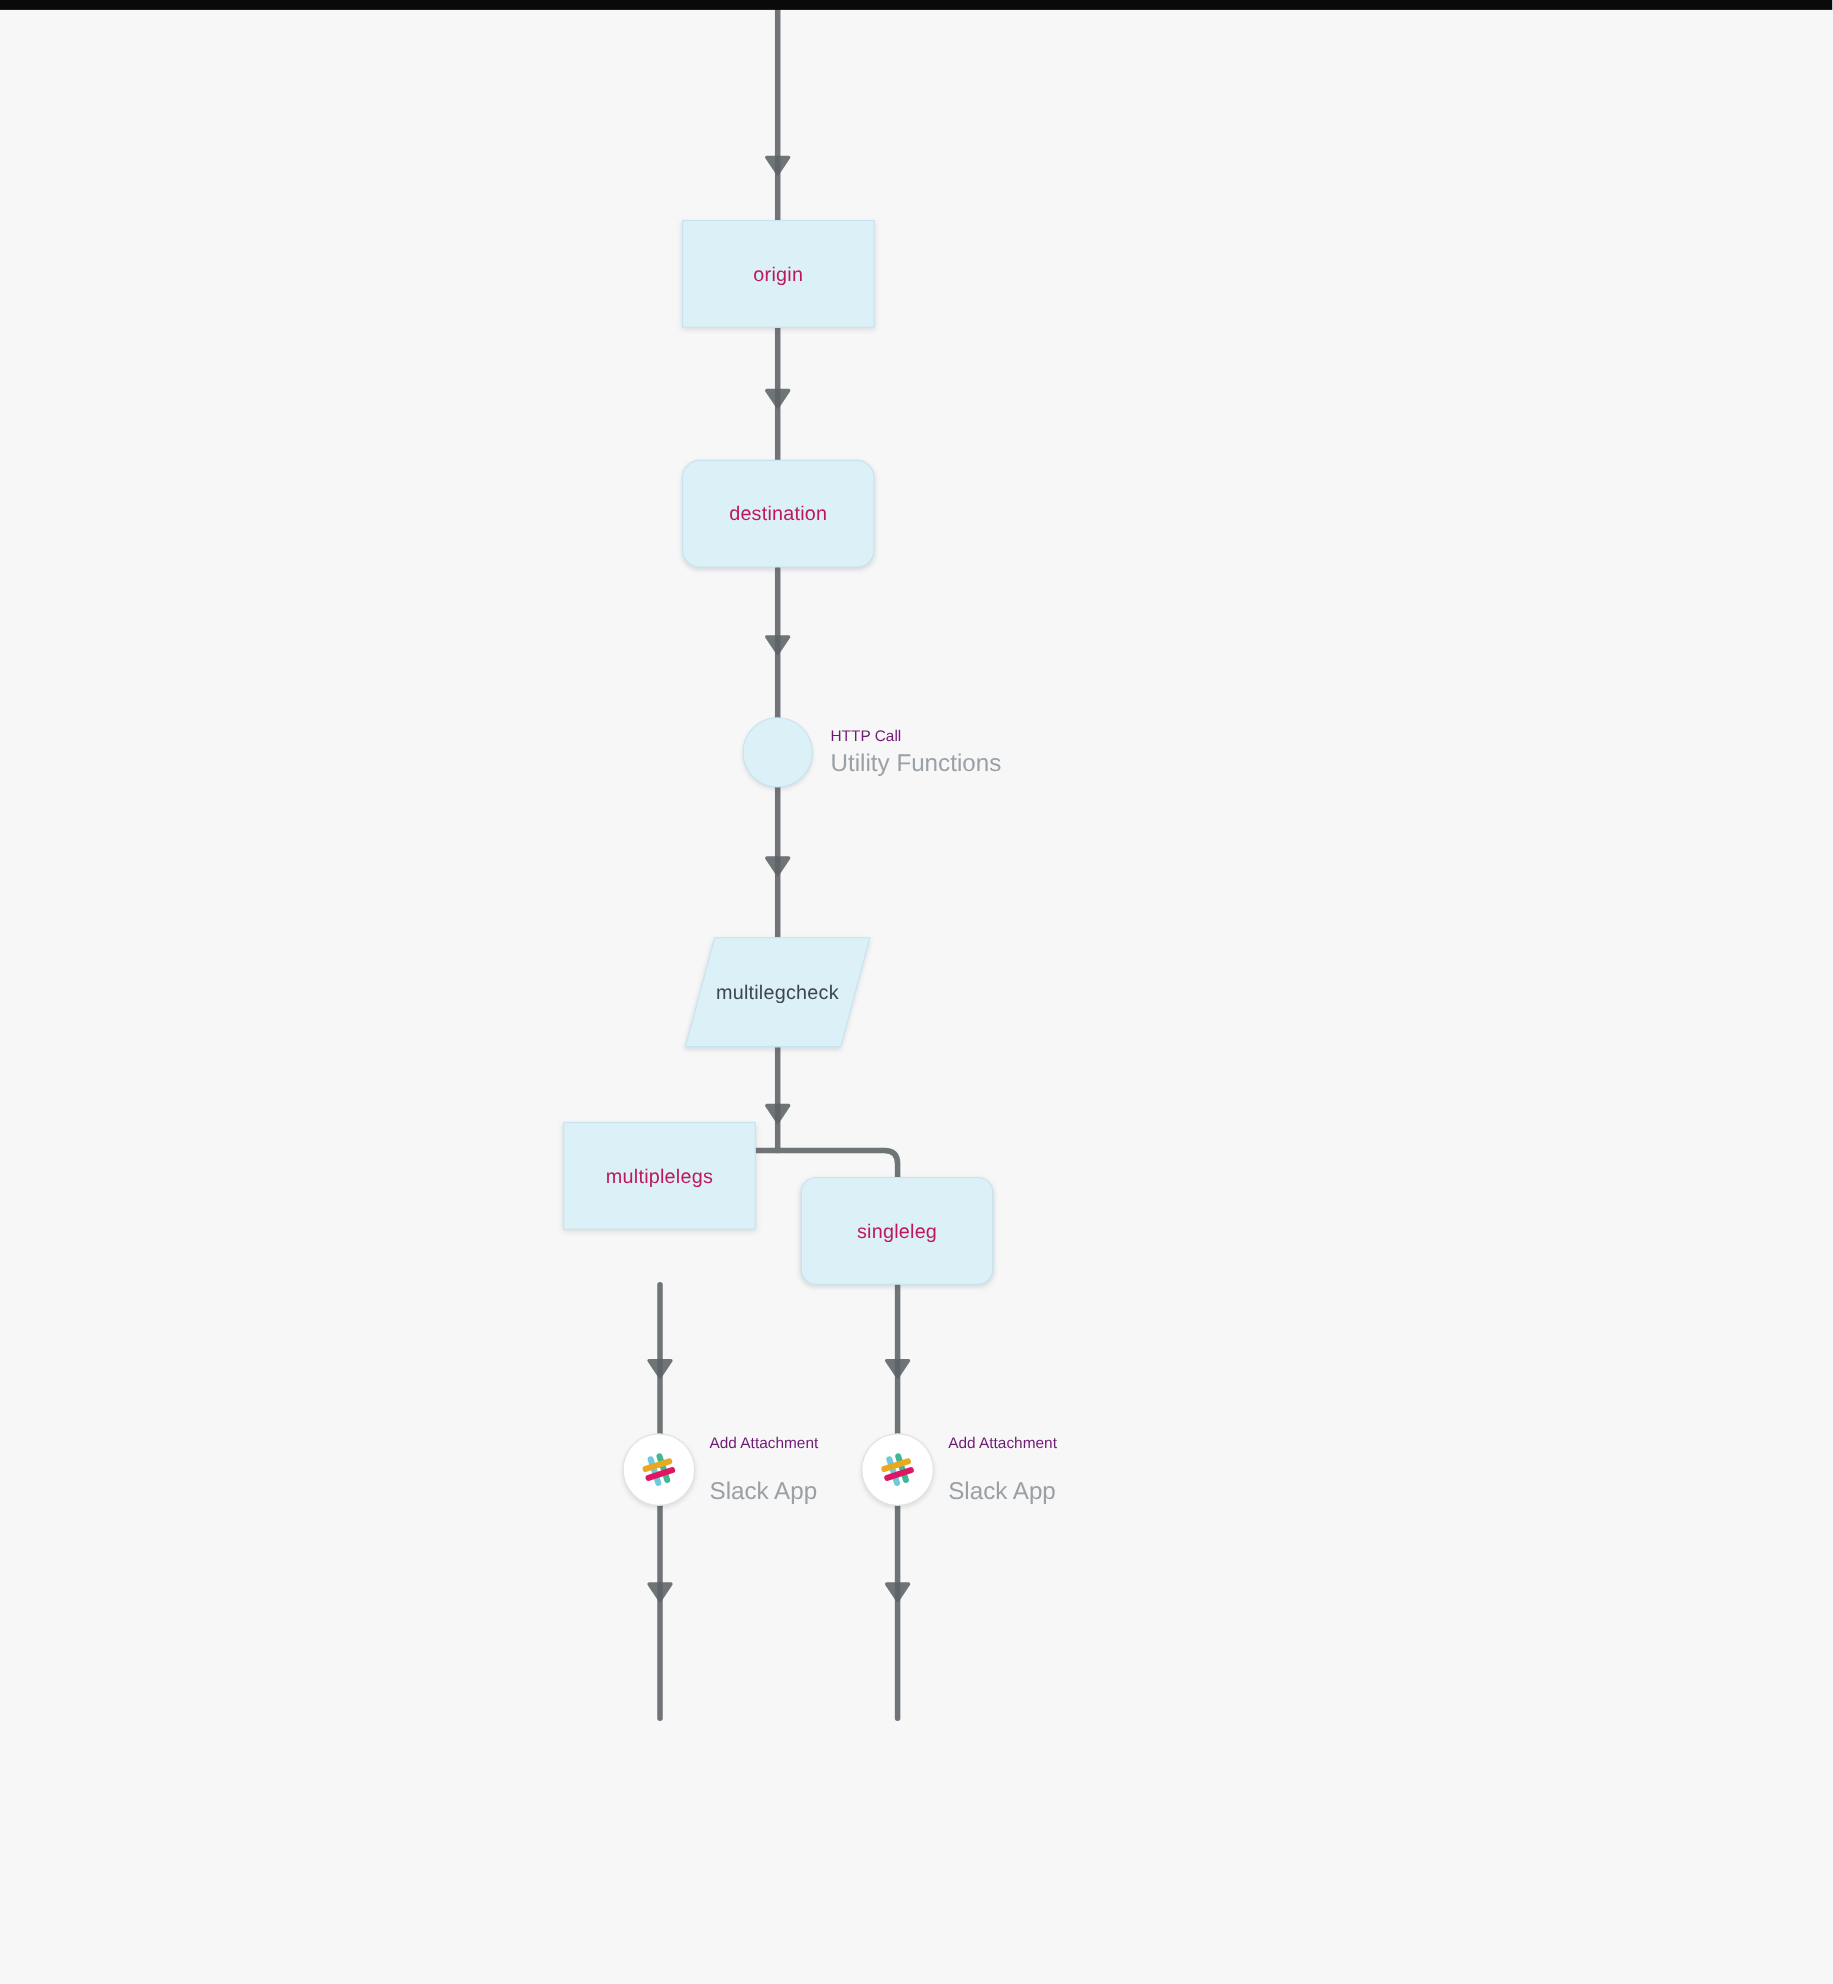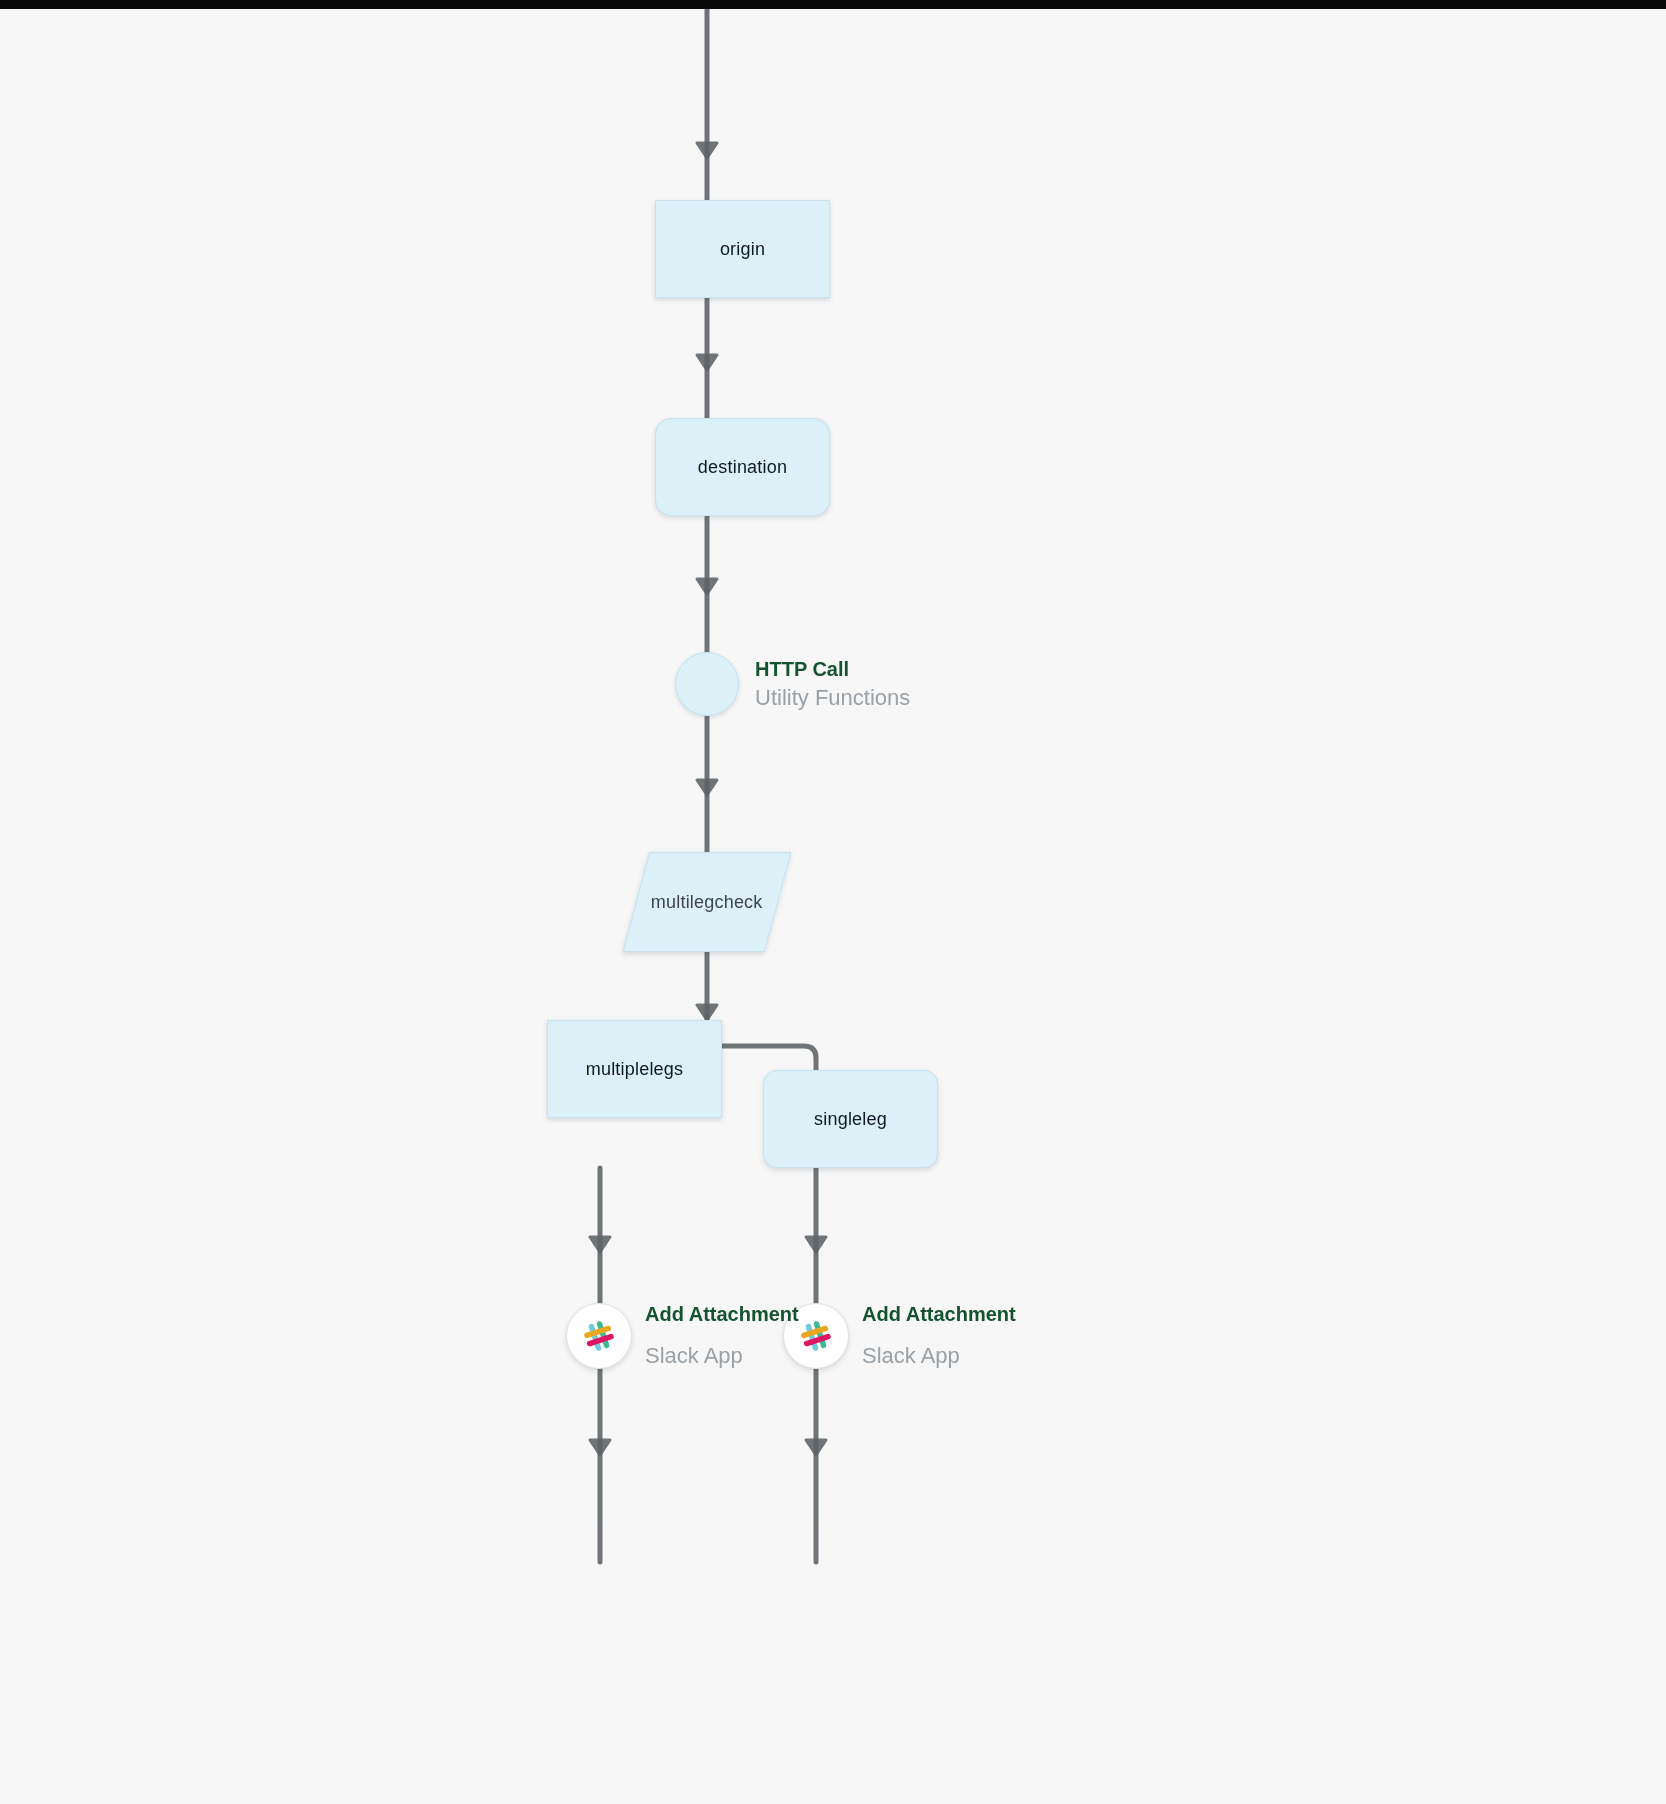--- a/index.html
+++ b/index.html
@@ -31,25 +31,24 @@
 
   .node {
     position: absolute;
     z-index: 2;
     background: #dcf0f8;
     border: 1px solid #c6e3ef;
     box-shadow: 0 2px 5px rgba(60,70,80,0.18);
     display: flex;
     align-items: center;
     justify-content: center;
-    color: #0f172a;
+    color: #be185d;
     font-size: 18px;
     letter-spacing: 0.2px;
     cursor: pointer;
-    margin-left: 35px;
   }
   .node.rect { width: 175px; height: 98px; }
 
   .circle-node {
     position: absolute;
     z-index: 2;
     width: 64px;
     height: 64px;
     border-radius: 50%;
     background: #dcf0f8;
@@ -81,23 +80,23 @@
   }
 
   .side-label {
     position: absolute;
     z-index: 4;
     display: flex;
     flex-direction: column;
     justify-content: center;
   }
   .side-label .title {
-    font-size: 20px;
-    font-weight: 700;
-    color: #14532d;
+    font-size: 14px;
+    font-weight: 400;
+    color: #701a75;
     white-space: nowrap;
   }
   .side-label .sub {
     font-size: 22px;
     color: #9aa1a6;
     margin-top: 4px;
     white-space: nowrap;
   }
   .side-label.h64 { height: 64px; }
   .side-label.h66 { height: 66px; justify-content: space-between; }

